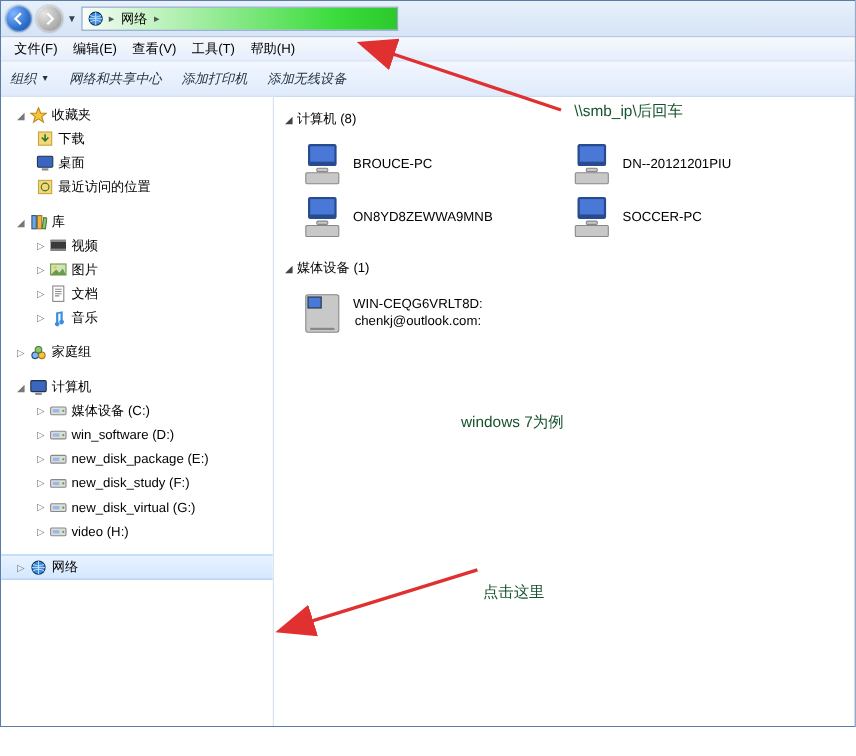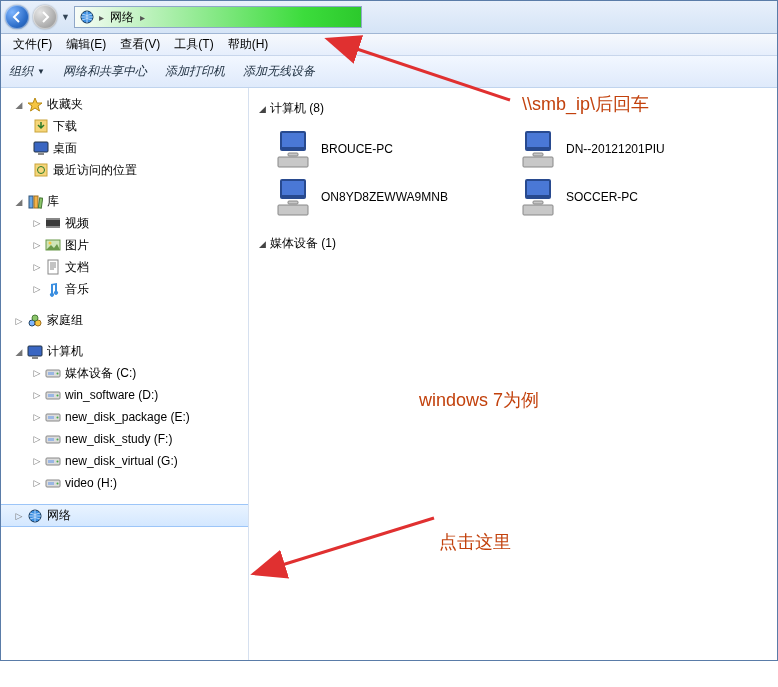--- a/index.html
+++ b/index.html
@@ -106,21 +106,21 @@
   }
   .item {
     width: 245px;
     display: flex; align-items: center; gap: 8px;
     padding: 4px 6px; cursor: pointer;
   }
   .item-icon { width: 40px; height: 40px; flex-shrink: 0; }
   .item-label { line-height: 15px; }
 
   
-  .annot { position: absolute; color: #c2410c; font-size: 18px; }
+  .annot { position: absolute; color: #14532d; font-size: 14px; }
   svg.arrow { position: absolute; pointer-events: none; }
   .screen { fill: #284a8f; }
   .base  { fill: #c8c8c8; stroke: #888; }
 </style>
 </head>
 <body>
 
 <svg width="0" height="0" style="position:absolute">
   <defs>
     <g id="pc-large">
@@ -414,22 +414,33 @@
               <use href="#pc-large"></use>
             </svg>
           <span class="item-label">SOCCER-PC</span>
         </div>
       </div>
 
       <div class="cat-header">
         <span class="exp">◢</span>
         <span class="cat-title">媒体设备 (1)</span>
       </div>
-
-      <div class="annot" style="left:170px; top:300px;">windows 7为例</div>
+      <div class="grid">
+        <div class="item">
+          <svg class="item-icon" viewBox="0 0 34 40">
+              <use href="#pc-media"></use>
+            </svg>
+          <span class="item-label">
+            <span>WIN-CEQG6VRLT8D:</span><br>
+            <span>chenkj@outlook.com:</span>
+          </span>
+        </div>
+      </div>
+
+      <div class="annot" style="left:170px; top:287px;">windows 7为例</div>
       <div class="annot" style="left:190px; top:442px;">点击这里</div>
 
       <svg class="arrow" style="left:-5px; top:420px; width:200px; height:75px;">
         <line x1="190" y1="10" x2="12" y2="65" stroke="#e03030" stroke-width="3" marker-end="url(#arr-red)"></line>
       </svg>
     </div>
   </div>
 </div>
 
 </body></html>

